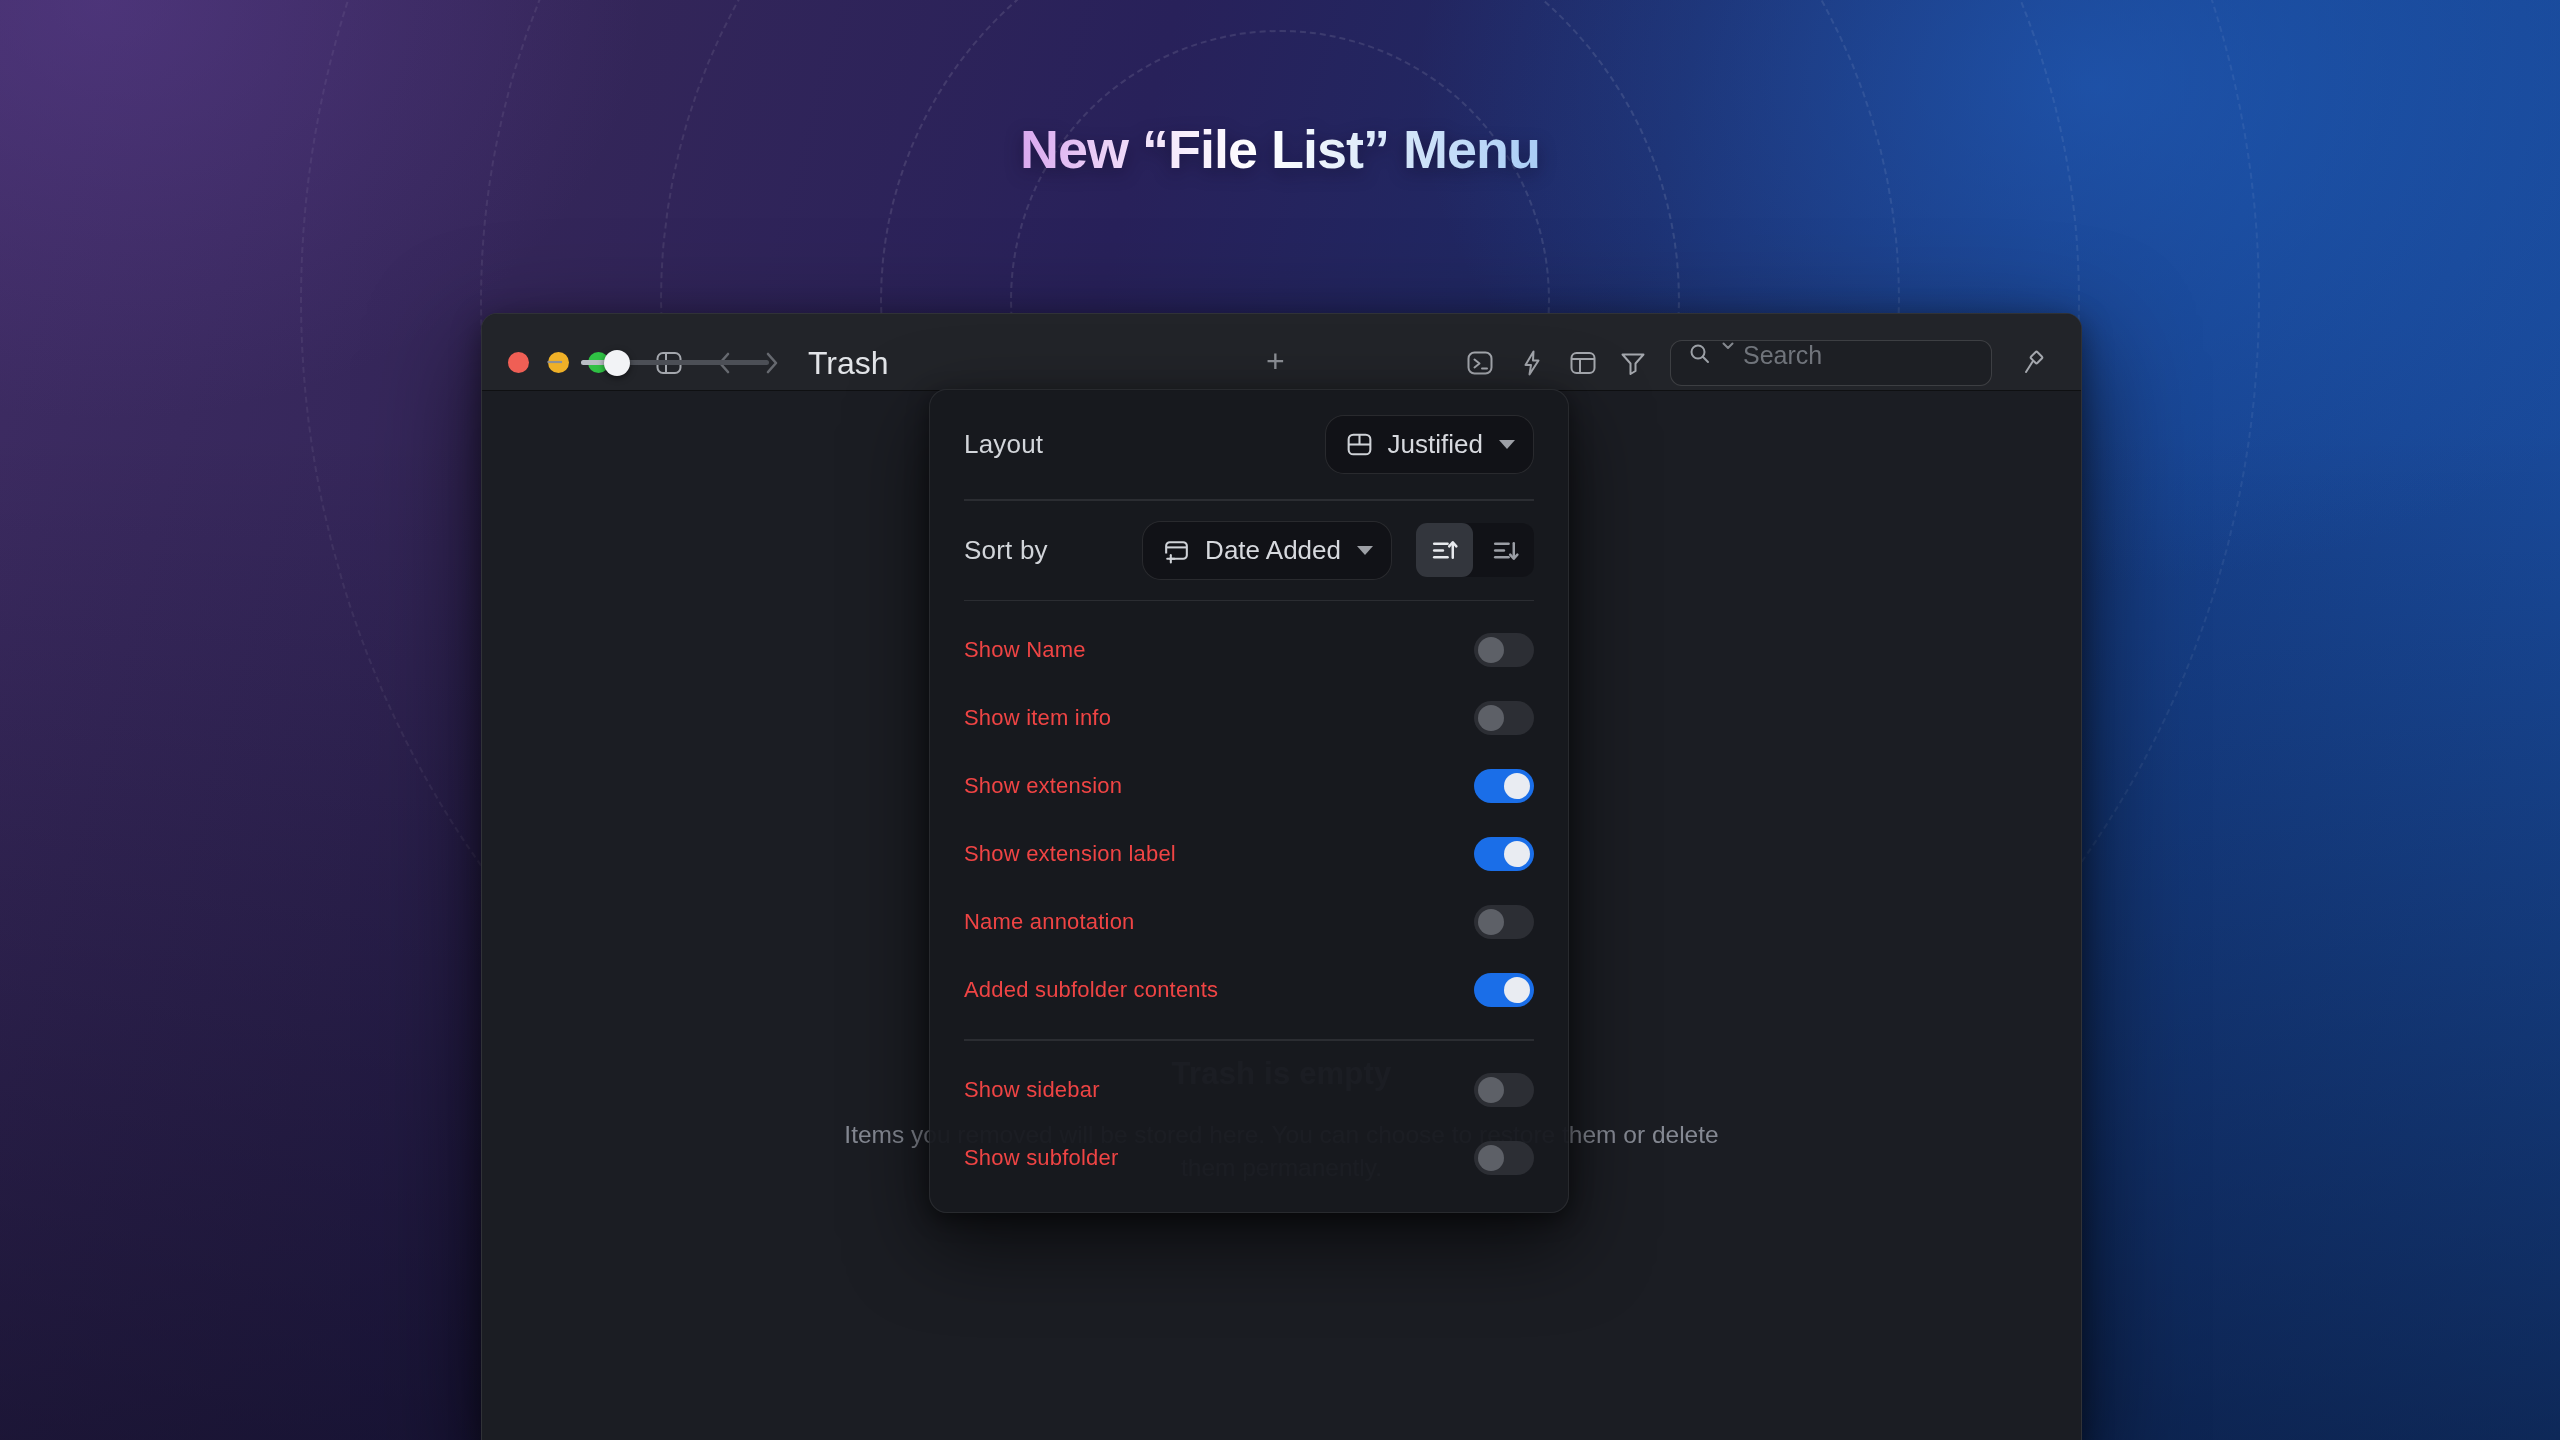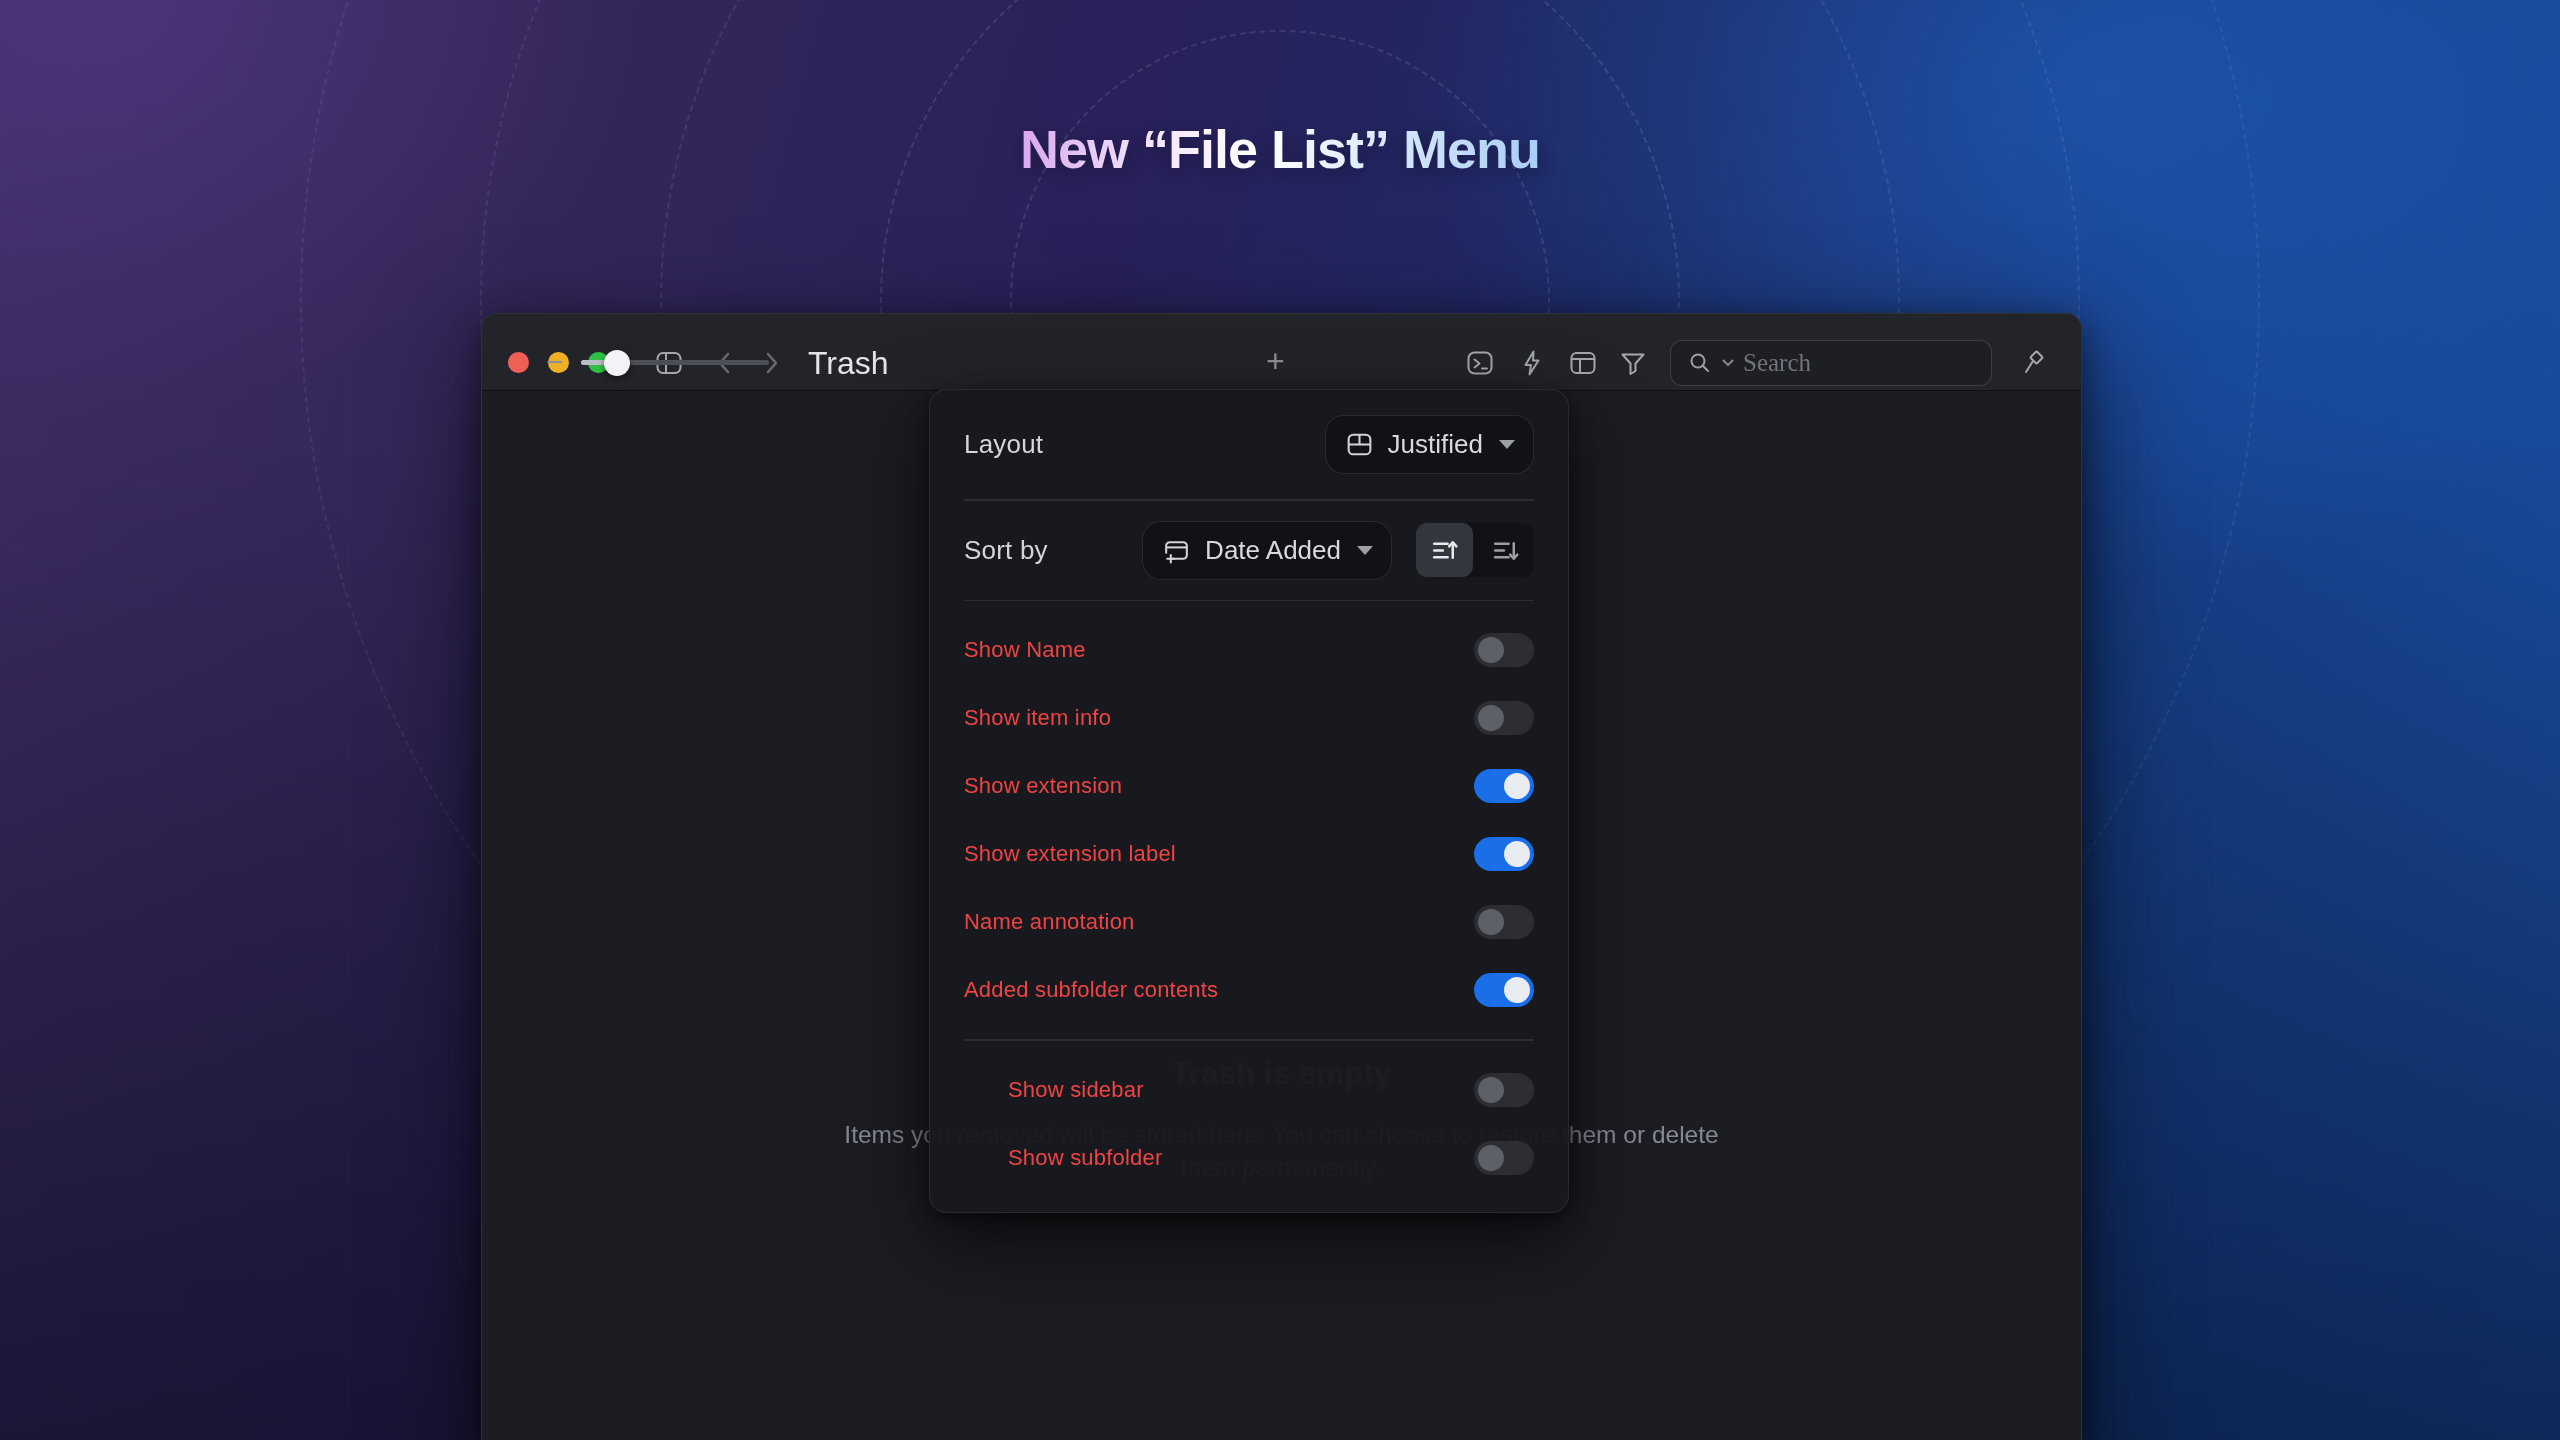--- a/index.html
+++ b/index.html
@@ -44,21 +44,21 @@
   .dim-ic { color:#66696f; }
   .tb-title { left:326px; top:34px; font-size:32px; line-height:30px; color:#e2e4e8; font-weight:500; }
   .tb-minus { left:64px; top:33px; font-size:30px; line-height:30px; color:#8d9096; }
   .tb-plus  { left:784px; top:32px; font-size:32px; line-height:30px; color:#8d9096; }
   .tb-track { left:99px; top:46px; width:188px; height:5px; border-radius:3px; background:#4c4f56; }
   .tb-track .fill { position:absolute; left:0; top:0; height:5px; width:34px; border-radius:3px; background:#b9bdc4; }
   .tb-knob  { left:122px; top:36px; width:26px; height:26px; border-radius:50%; background:#f2f3f6; box-shadow:0 2px 6px rgba(0,0,0,.5); }
   .searchbox {
     left:1188px; top:26px; width:322px; height:46px; border-radius:12px;
     border:1.5px solid rgba(255,255,255,.14); background:rgba(0,0,0,.12);
-    display:flex; align-items:center; gap:8px; padding:0 16px; color:#9ca0a6;font-family:Liberation Serif, serif;
+    display:flex; align-items:flex-start; gap:8px; padding:0 16px; color:#9ca0a6;
   }
   .searchbox input {
     flex:1; background:transparent; border:none; outline:none;
     font-size:25px; color:#dfe2e6; font-family:inherit; min-width:0;
   }
   .searchbox input::placeholder { color:#70747b; }
 
   
   .content { position:absolute; left:0; top:78px; width:100%; bottom:0; border-radius:0; overflow:hidden; }
   .empty-state { position:absolute; top:664px; left:0; width:100%; text-align:center; color:#858993; }
@@ -70,21 +70,21 @@
     position:absolute; left:447px; top:75px; width:640px; height:824px;
     background:rgba(23,25,30,.96); border:1.5px solid rgba(255,255,255,.075); border-radius:18px;
     box-shadow:0 30px 80px rgba(0,0,0,.6), 0 6px 22px rgba(0,0,0,.45);
     padding:0 34px; z-index:5;
   }
   .divider { height:1.5px; background:rgba(255,255,255,.09); }
   .sec-row { display:flex; align-items:center; justify-content:space-between; }
   .sec-layout { height:109px; }
   .sec-sort { height:99px; }
   .sec-toggles { padding:15px 0; }
-  .sec-bottom { padding:15px 0;margin-left:44px; }
+  .sec-bottom { padding:15px 0; }
   .menu-row { height:68px; display:flex; align-items:center; justify-content:space-between; }
   .row-label { font-size:22px; color:#ef4444; letter-spacing:.2px; }
   .sec-label { font-size:26px; color:#d2d5da; letter-spacing:.2px; }
 
   .select-btn {
     height:59px; border:1.5px solid rgba(255,255,255,.10); background:rgba(11,12,16,.5);
     border-radius:19px; display:flex; align-items:center; gap:13px; padding:0 18px;
     color:#d7d9de; font-size:26px; cursor:default;
   }
   .caret { width:0; height:0; border-left:8px solid transparent; border-right:8px solid transparent; border-top:9px solid #9da0a6; margin-left:3px; }

